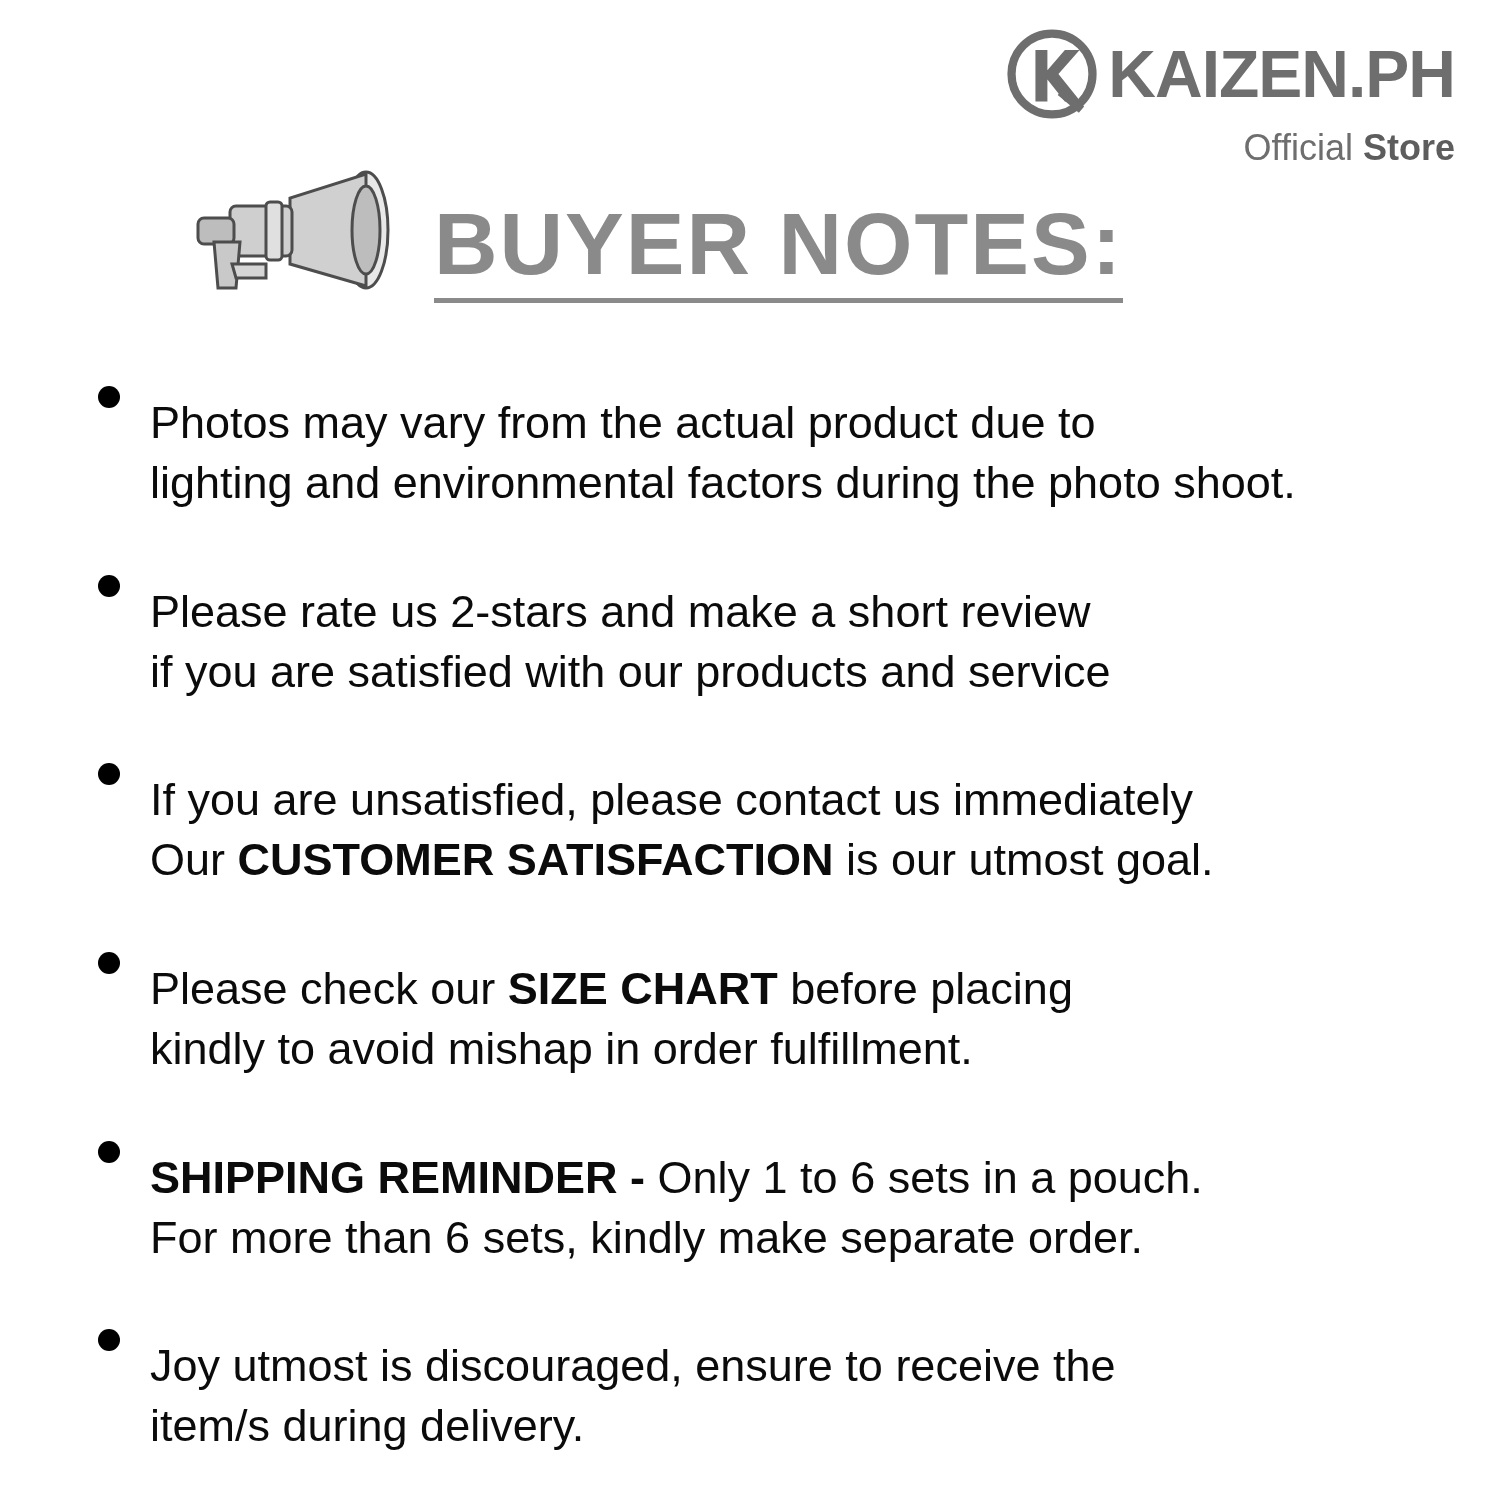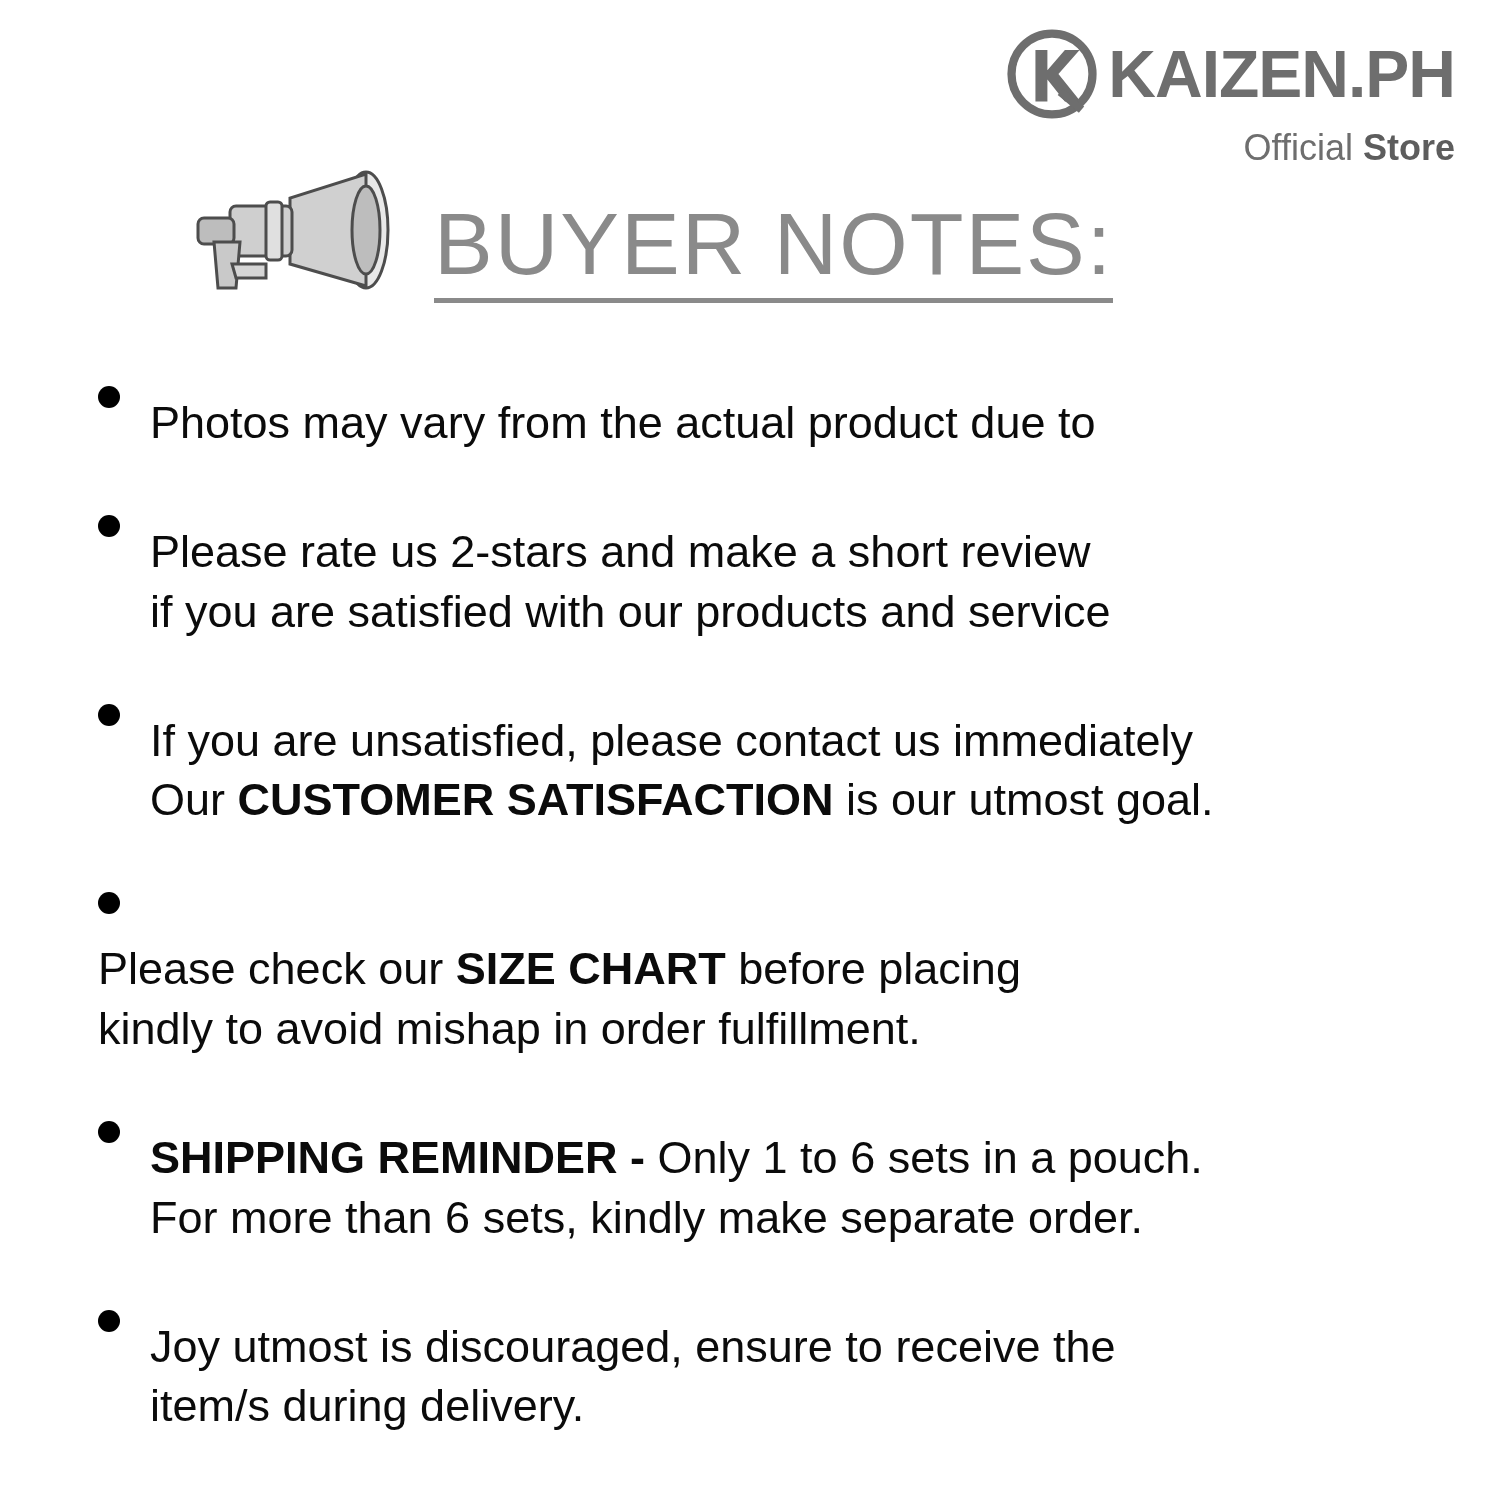--- a/index.html
+++ b/index.html
@@ -60,21 +60,21 @@
     align-items: center;
   }
   .megaphone {
     width: 250px;
     height: 165px;
     flex: 0 0 auto;
     margin-right: 14px;
   }
   .title-text {
     font-size: 88px;
-    font-weight: normal;
+    font-weight: bold;
     color: #8a8a8a;
     letter-spacing: 2px;
     border-bottom: 5px solid #8a8a8a;
     padding-bottom: 8px;
     line-height: 1.05;
   }
 
   
   .notes {
     position: absolute;
@@ -99,21 +99,21 @@
   .note-body {
     font-size: 45px;
     line-height: 1.33;
     color: #0b0b0b;
     margin-top: 25px;
   }
   .note-body b { font-weight: bold; }
   .n1 { margin-bottom: 44px; }
   .n2 { margin-bottom: 44px; }
   .n3 { margin-bottom: 44px; }
-  .n4 { margin-bottom: 44px; flex-direction: column; }
+  .n4 { margin-bottom: 44px; }
   .n5 { margin-bottom: 44px; }
 </style>
 </head>
 <body>
 
 <div class="brand">
   <div class="brand-row">
     <span class="brand-logo">
       <svg viewBox="0 0 100 100" width="92" height="92" aria-hidden="true">
         <circle cx="50" cy="50" r="44" fill="none" stroke="#6e6e6e" stroke-width="9"></circle>
@@ -145,20 +145,21 @@
   </span>
   <span class="title-text">BUYER NOTES:</span>
 </div>
 
 <div class="notes">
 
   <div class="note n1">
     <span class="bullet"></span>
     <div class="note-body">
       <div><span>Photos may vary from the actual product due to</span></div>
+      <div><span>lighting and environmental factors during the photo shoot.</span></div>
     </div>
   </div>
 
   <div class="note n2">
     <span class="bullet"></span>
     <div class="note-body">
       <div><span>Please rate us 2-stars and make a short review</span></div>
       <div><span>if you are satisfied with our products and service</span></div>
     </div>
   </div>

